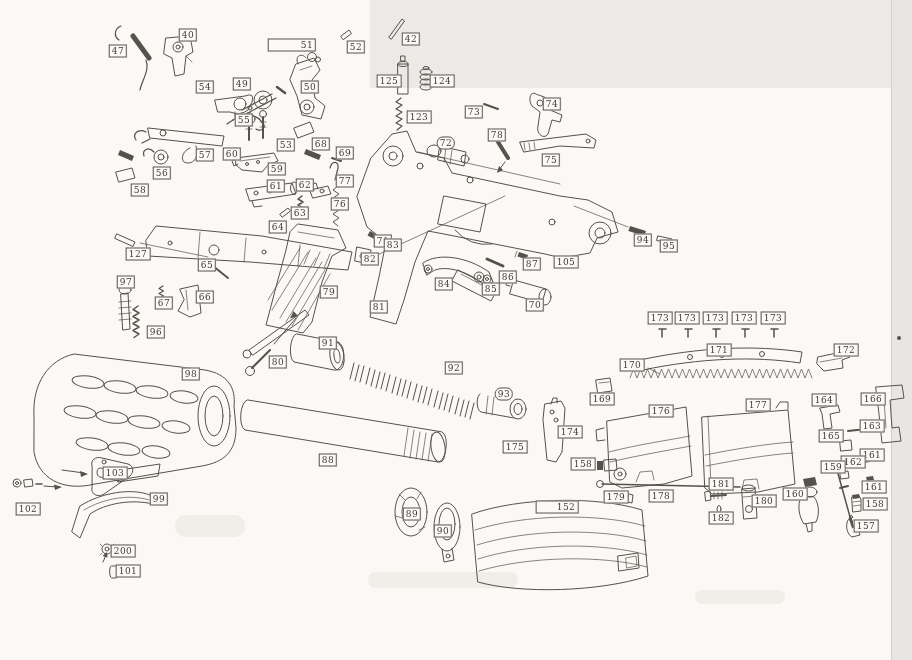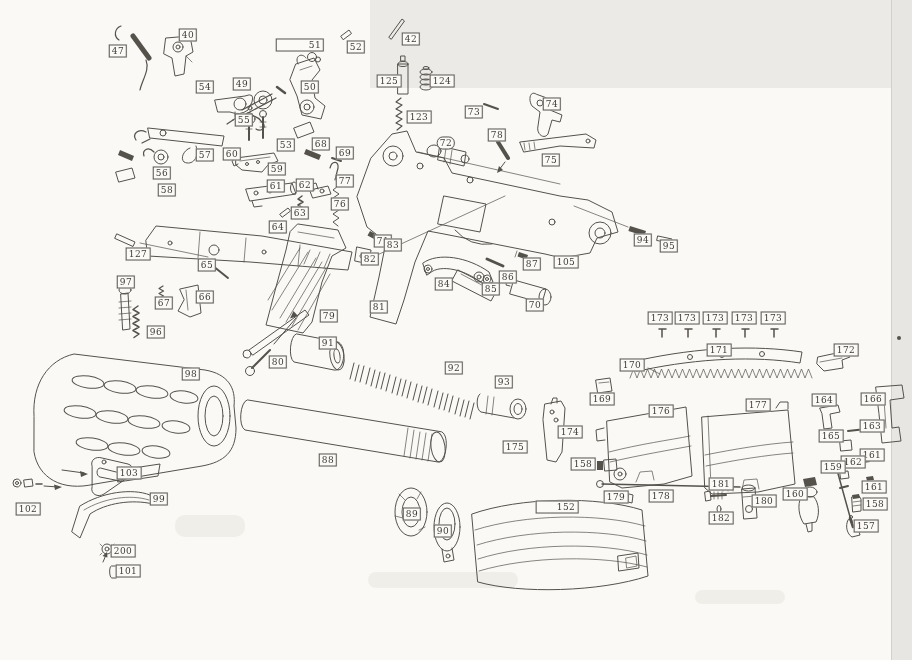--- a/index.html
+++ b/index.html
@@ -488,35 +488,35 @@
       <path class="o t07" d="M102,546 l-2,-2 M112,546 l2,-2 M102,553 l-2,2 M112,553 l2,2"></path>
       <path class="o" d="M103,562 L106,555"></path>
         <path class="f" d="M107,552 l-4.5,4 l5,1.5 Z"></path>
       <path class="o" d="M111,566 C109,566 109,578 112,578 L116,578 C119,578 119,566 116,566 Z"></path>
     </g>
   </svg>
 
   <div class="labels">
       <div class="part-label" style="left: 118px; top: 51px;">47</div>
       <div class="part-label" style="left: 188px; top: 35px;">40</div>
-      <div class="part-label" style="left: 300px; top: 45px; padding-left: 32px;">51</div>
+      <div class="part-label" style="left: 292px; top: 45px; padding-left: 32px;">51</div>
       <div class="part-label" style="left: 356px; top: 47px;">52</div>
       <div class="part-label" style="left: 411px; top: 39px;">42</div>
       <div class="part-label" style="left: 389px; top: 81px;">125</div>
       <div class="part-label" style="left: 442px; top: 81px;">124</div>
       <div class="part-label" style="left: 419px; top: 117px;">123</div>
       <div class="part-label" style="left: 205px; top: 87px;">54</div>
       <div class="part-label" style="left: 242px; top: 84px;">49</div>
       <div class="part-label" style="left: 310px; top: 87px;">50</div>
       <div class="part-label" style="left: 244px; top: 120px;">55</div>
       <div class="part-label" style="left: 286px; top: 145px;">53</div>
       <div class="part-label" style="left: 232px; top: 154px;">60</div>
       <div class="part-label" style="left: 205px; top: 155px;">57</div>
       <div class="part-label" style="left: 162px; top: 173px;">56</div>
-      <div class="part-label" style="left: 140px; top: 190px; margin-left: 27px;">58</div>
+      <div class="part-label" style="left: 140px; top: 190px;">58</div>
       <div class="part-label" style="left: 277px; top: 169px;">59</div>
       <div class="part-label" style="left: 276px; top: 186px;">61</div>
       <div class="part-label" style="left: 305px; top: 185px;">62</div>
       <div class="part-label" style="left: 345px; top: 181px;">77</div>
       <div class="part-label" style="left: 340px; top: 204px;">76</div>
       <div class="part-label" style="left: 300px; top: 213px;">63</div>
       <div class="part-label" style="left: 278px; top: 227px;">64</div>
       <div class="part-label" style="left: 321px; top: 144px;">68</div>
       <div class="part-label" style="left: 345px; top: 153px;">69</div>
       <div class="part-label" style="left: 474px; top: 112px;">73</div>
@@ -534,30 +534,30 @@
       <div class="part-label" style="left: 566px; top: 262px;">105</div>
       <div class="part-label" style="left: 535px; top: 305px;">70</div>
       <div class="part-label" style="left: 643px; top: 240px;">94</div>
       <div class="part-label" style="left: 669px; top: 246px;">95</div>
       <div class="part-label" style="left: 138px; top: 254px;">127</div>
       <div class="part-label" style="left: 207px; top: 265px;">65</div>
       <div class="part-label" style="left: 126px; top: 282px;">97</div>
       <div class="part-label" style="left: 164px; top: 303px;">67</div>
       <div class="part-label" style="left: 205px; top: 297px;">66</div>
       <div class="part-label" style="left: 156px; top: 332px;">96</div>
-      <div class="part-label" style="left: 329px; top: 292px; margin-top: 24px;">79</div>
+      <div class="part-label" style="left: 329px; top: 292px;">79</div>
       <div class="part-label" style="left: 379px; top: 307px;">81</div>
       <div class="part-label" style="left: 278px; top: 362px;">80</div>
       <div class="part-label" style="left: 328px; top: 343px;">91</div>
       <div class="part-label" style="left: 454px; top: 368px;">92</div>
-      <div class="part-label" style="left: 504px; top: 382px;">93</div>
+      <div class="part-label" style="left: 504px; top: 394px; border-radius: 6px;">93</div>
       <div class="part-label" style="left: 328px; top: 460px;">88</div>
       <div class="part-label" style="left: 191px; top: 374px;">98</div>
       <div class="part-label" style="left: 28px; top: 485px; margin-top: 24px;">102</div>
-      <div class="part-label" style="left: 129px; top: 473px;">103</div>
+      <div class="part-label" style="left: 115px; top: 473px;">103</div>
       <div class="part-label" style="left: 159px; top: 499px;">99</div>
       <div class="part-label" style="left: 123px; top: 551px;">200</div>
       <div class="part-label" style="left: 128px; top: 571px;">101</div>
       <div class="part-label" style="left: 570px; top: 432px;">174</div>
       <div class="part-label" style="left: 515px; top: 447px;">175</div>
       <div class="part-label" style="left: 583px; top: 464px;">158</div>
       <div class="part-label" style="left: 616px; top: 497px;">179</div>
       <div class="part-label" style="left: 661px; top: 496px;">178</div>
       <div class="part-label" style="left: 557px; top: 507px; padding-left: 20px;">152</div>
       <div class="part-label" style="left: 412px; top: 514px;">89</div>

